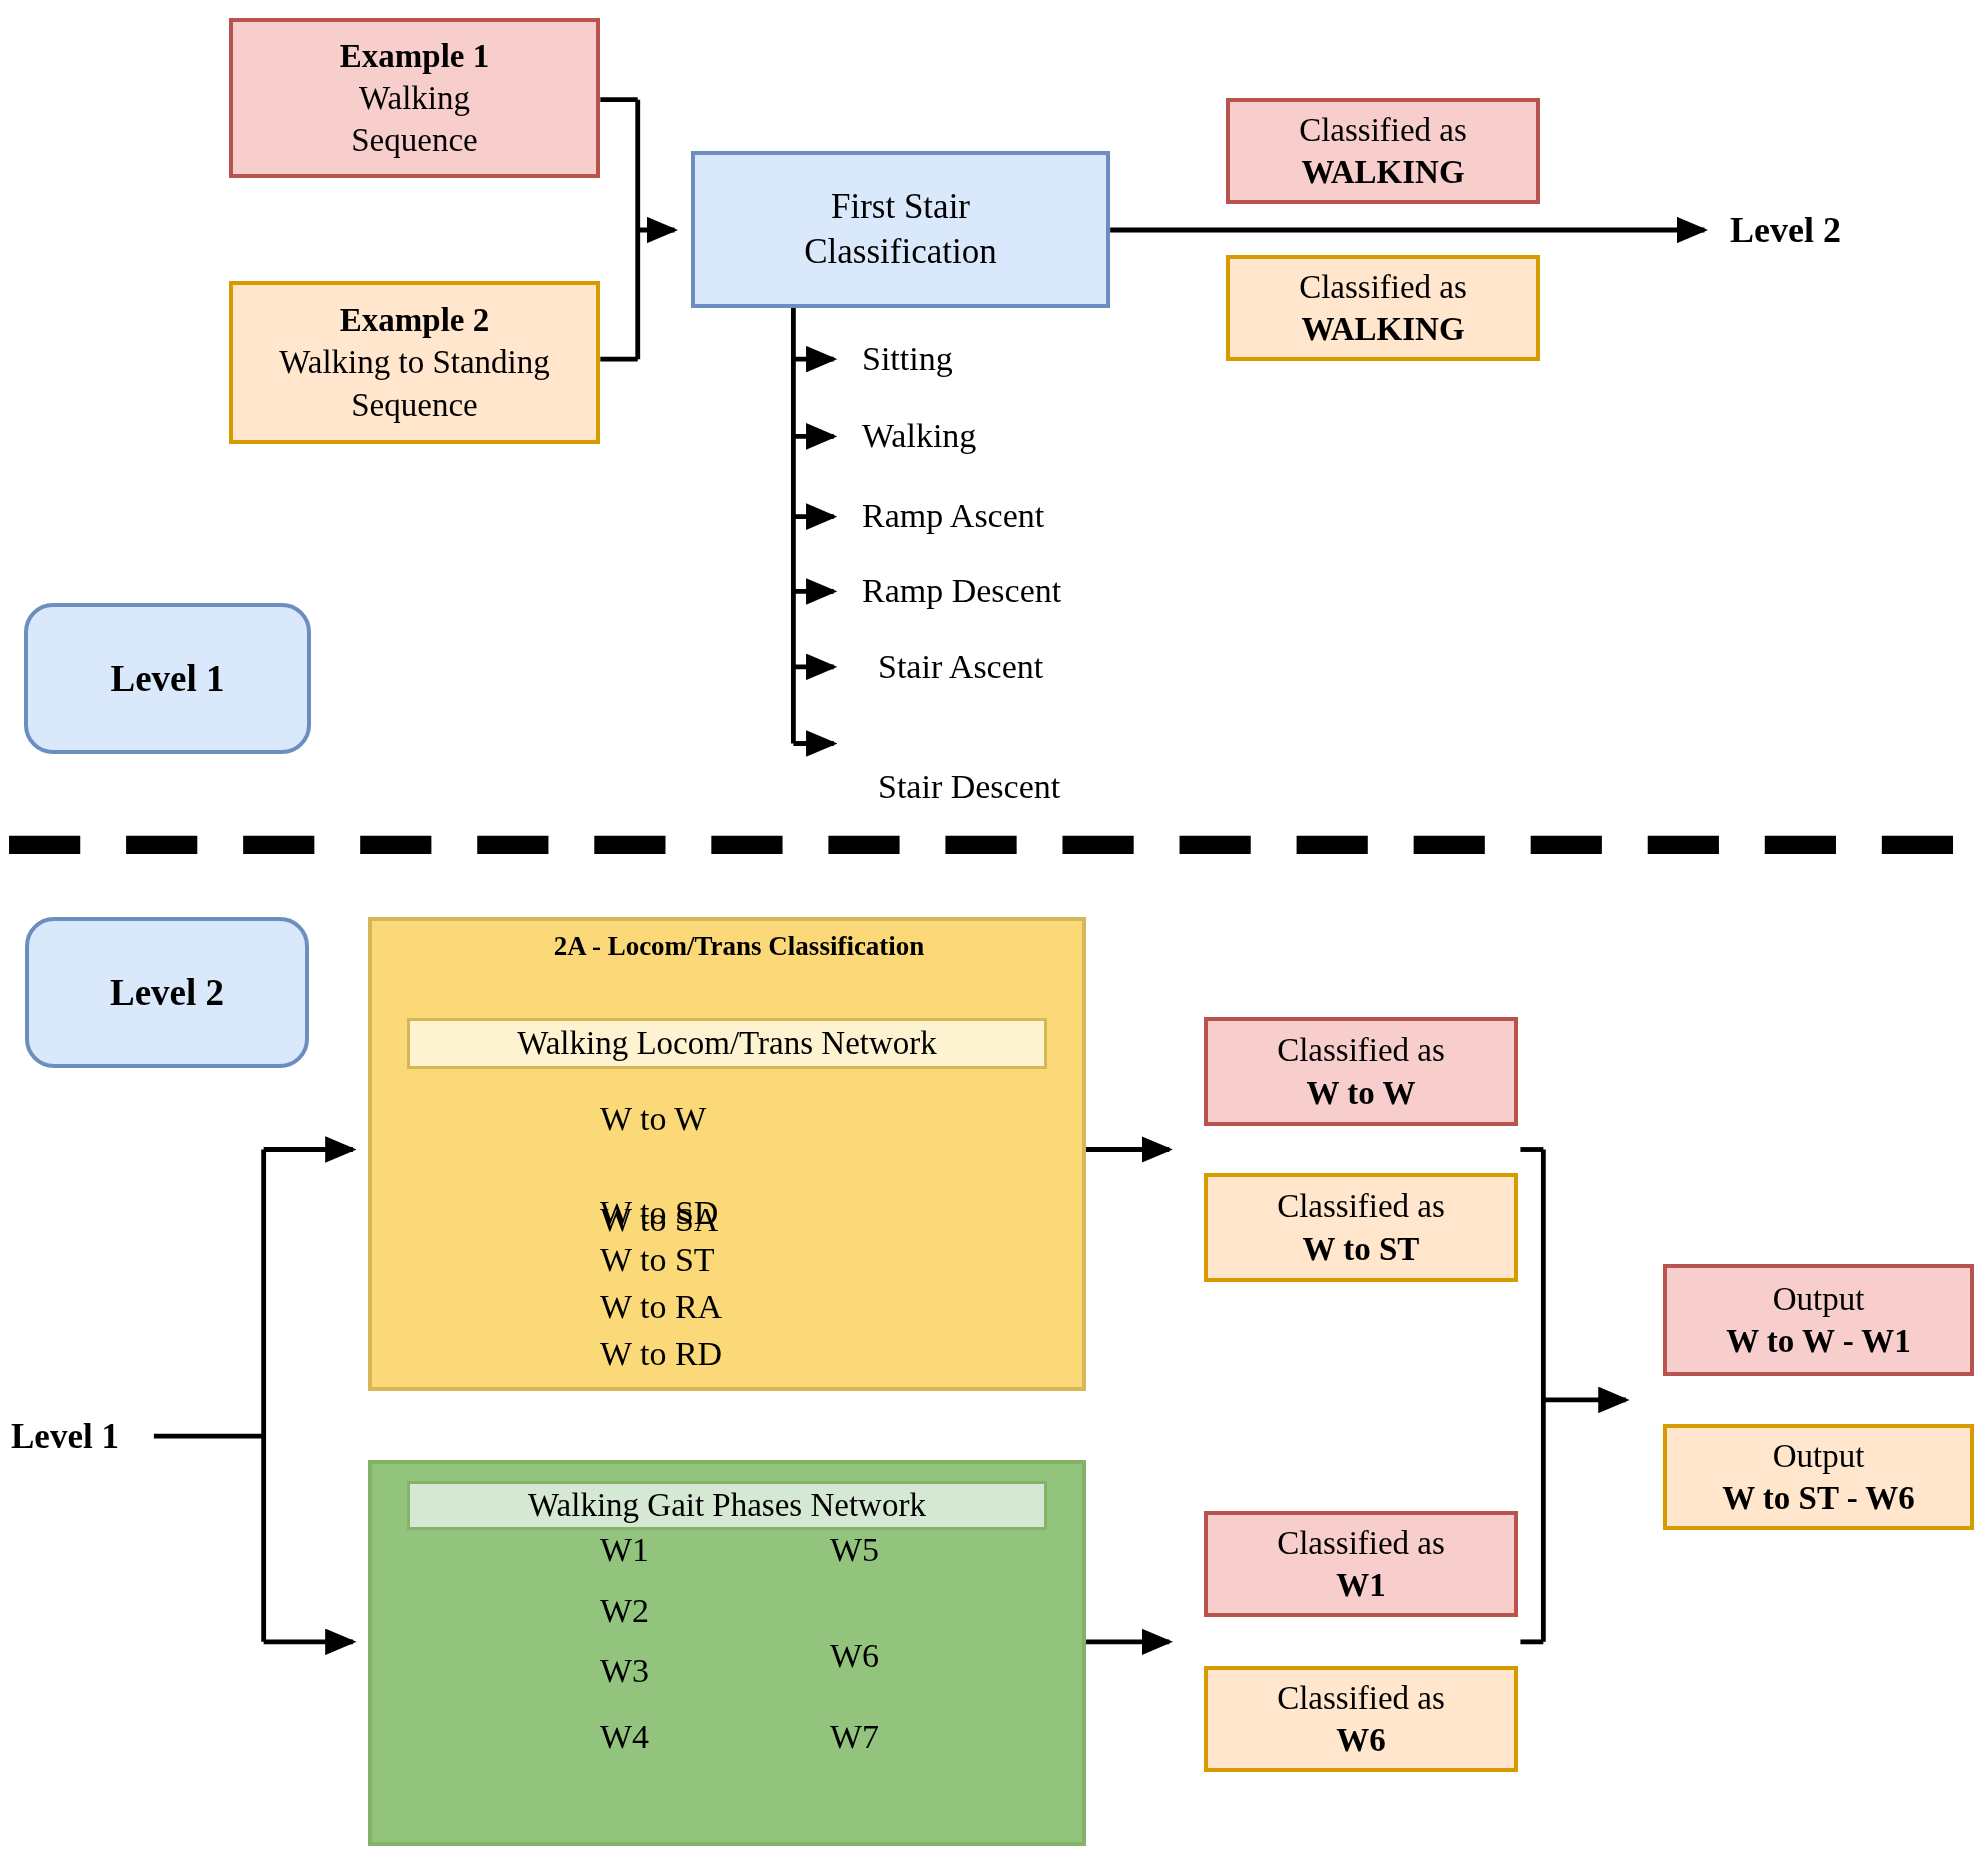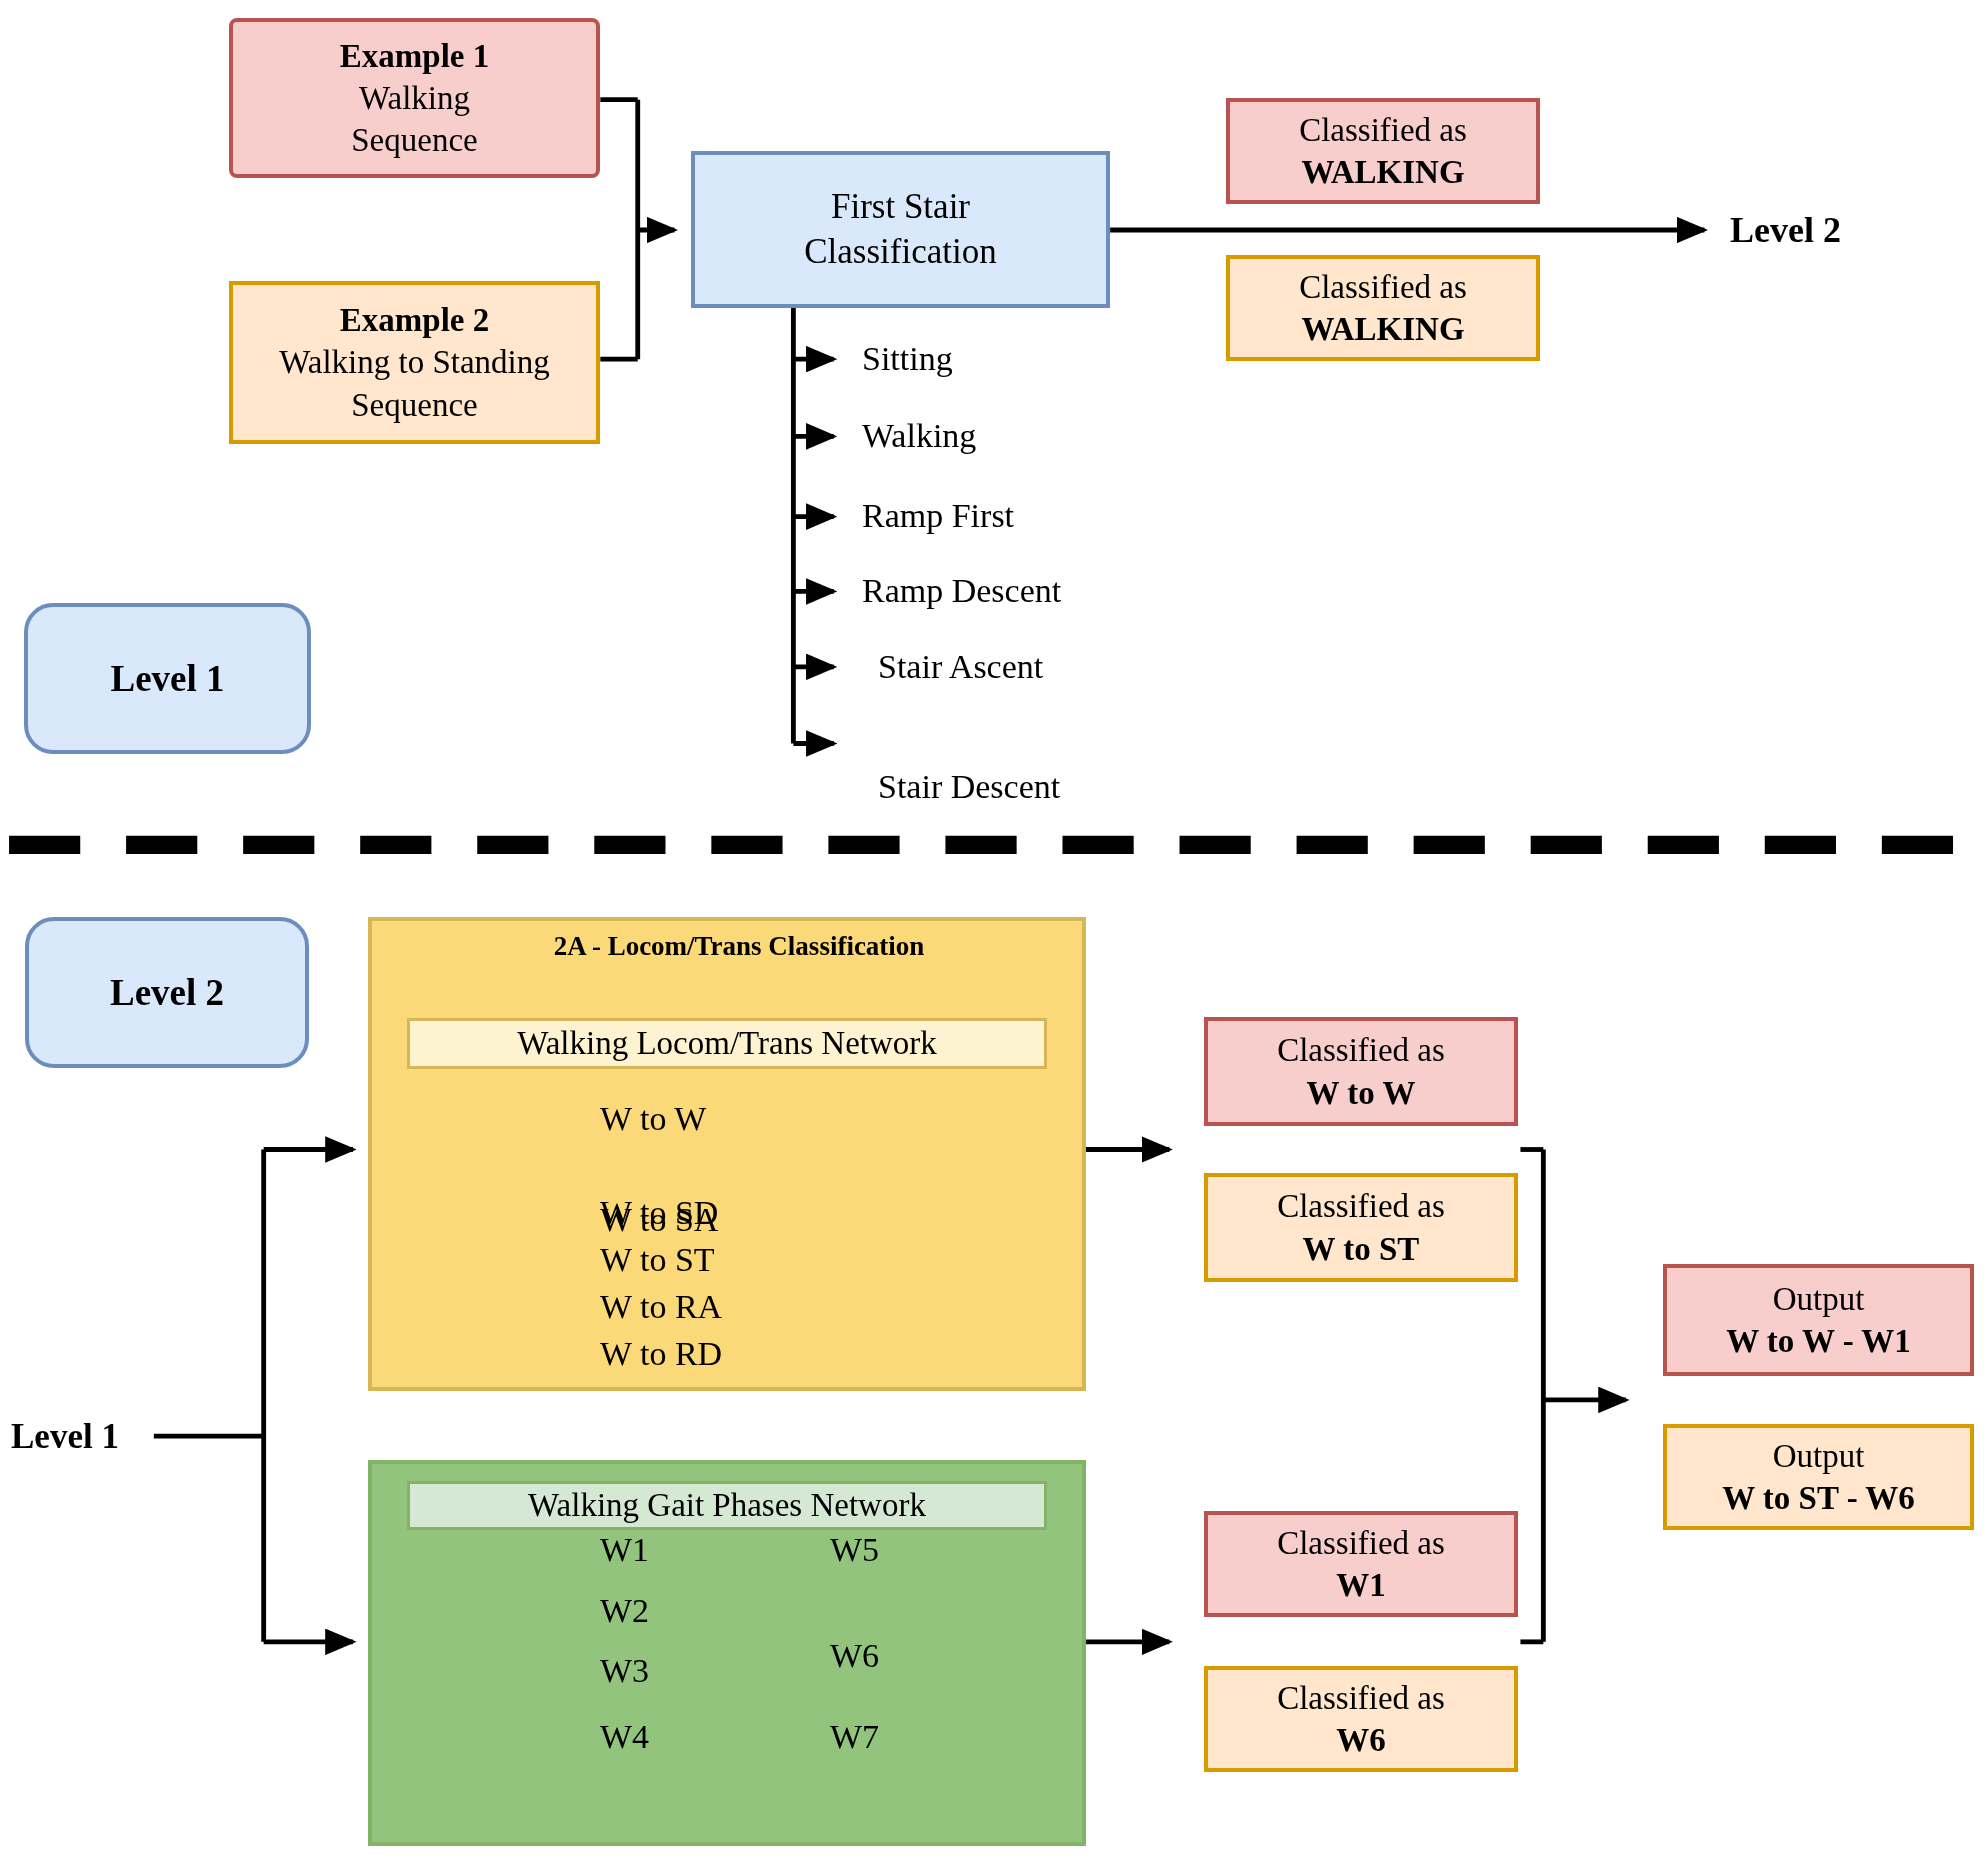--- a/index.html
+++ b/index.html
@@ -134,21 +134,21 @@
     <g>
       <line x1="650" y1="2470" x2="650" y2="3006" stroke="#000" stroke-width="6" stroke-dasharray="26 22"></line>
       <polygon points="646,2483 684,2500 646,2517" fill="#000"></polygon>
       <polygon points="646,2593 684,2610 646,2627" fill="#000"></polygon>
       <polygon points="646,2704 684,2721 646,2738" fill="#000"></polygon>
       <polygon points="646,2828 684,2845 646,2862" fill="#000"></polygon>
       <polygon points="646,2943 684,2960 646,2977" fill="#000"></polygon>
     </g>
   </svg>
 
-  <div class="box pink" style="left:229px;top:18px;width:371px;height:160px;border-radius:8px;">
+  <div class="box pink" style="left:229px;top:18px;width:371px;height:160px;">
     <div class="t1">Example 1</div>
     <div>Walking</div>
     <div>Sequence</div>
   </div>
 
   <div class="box orange" style="left:229px;top:281px;width:371px;height:163px;">
     <div class="t1">Example 2</div>
     <div>Walking to Standing</div>
     <div>Sequence</div>
   </div>
@@ -165,21 +165,21 @@
 
   <div class="box orange" style="left:1226px;top:255px;width:314px;height:106px;">
     <div>Classified as</div>
     <div class="v">WALKING</div>
   </div>
 
   <div class="floatlabel" style="left:1730px;top:205px;">Level 2</div>
 
   <div class="leaf" style="left:862px;top:335px;">Sitting</div>
   <div class="leaf" style="left:862px;top:412px;">Walking</div>
-  <div class="leaf" style="left:862px;top:492px;">Ramp First</div>
+  <div class="leaf" style="left:862px;top:492px;">Ramp Ascent</div>
   <div class="leaf" style="left:862px;top:567px;">Ramp Descent</div>
   <div class="leaf" style="left:878px;top:643px;">Stair Ascent</div>
   <div class="leaf" style="left:878px;top:719px;margin-top:44px;">Stair Descent</div>
 
   <div class="badge" style="left:24px;top:603px;width:287px;height:151px;">Level 1</div>
 
   <div class="badge" style="left:25px;top:917px;width:284px;height:151px;">Level 2</div>
 
   <div class="floatlabel" style="left:11px;top:1411px;font-size:35px;">Level 1</div>
 

